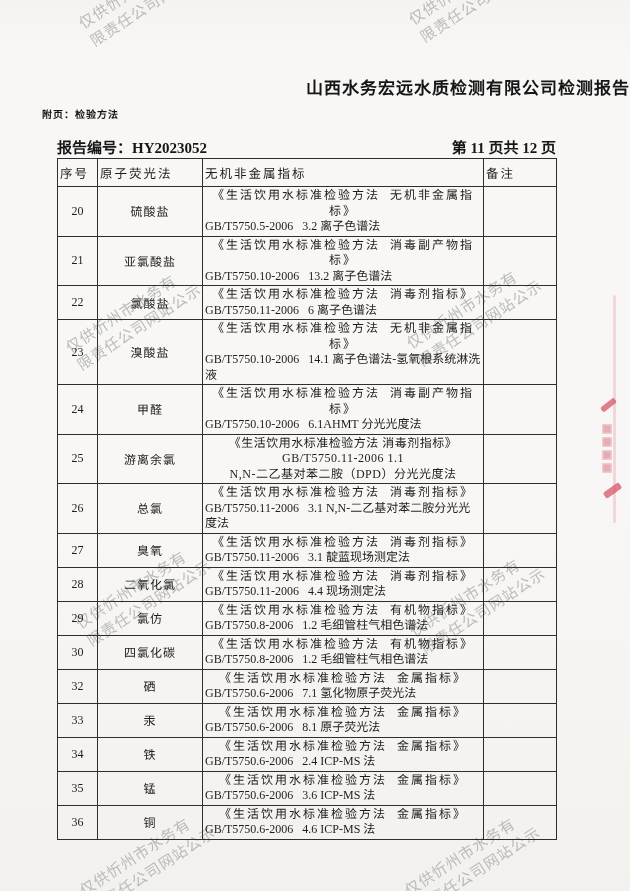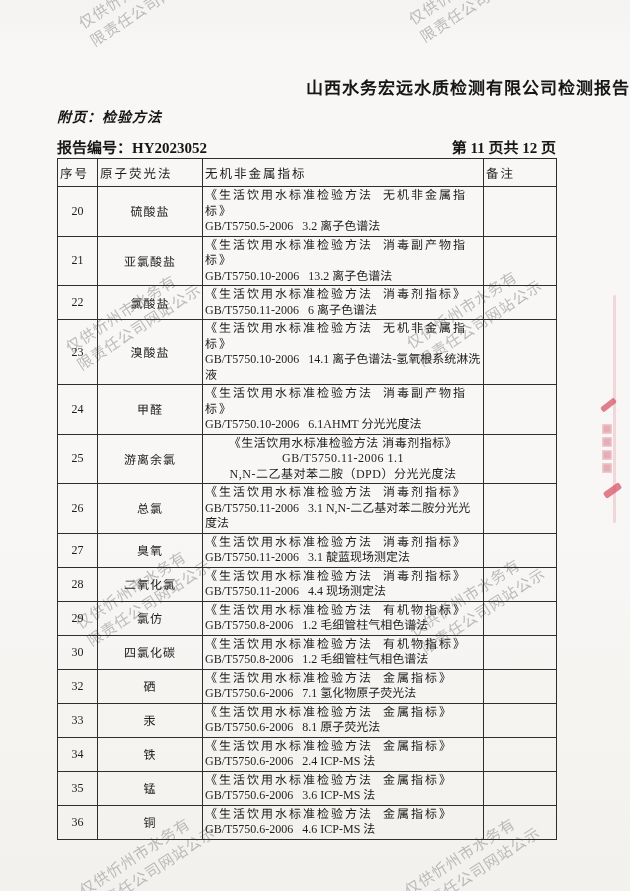--- a/index.html
+++ b/index.html
@@ -36,24 +36,23 @@
   .wm-bl{left:76px;top:841px;}
   .wm-br{left:401px;top:841px;}
   
   .doc-title{
     position:absolute;left:0;top:74px;width:100%;
     text-align:right;
     font-size:17px;font-weight:bold;letter-spacing:1px;
     color:#161616;
   }
   .doc-subtitle{
-    position:absolute;left:57px;top:106px;
-    font-size:14px;font-weight:bold;letter-spacing:1px;
+    position:absolute;left:42px;top:106px;
+    font-size:10px;font-weight:bold;letter-spacing:1px;
     color:#161616;
-    font-style:italic;
   }
   .meta-row{
     position:absolute;left:57px;top:136px;width:499px;
     display:flex;justify-content:space-between;align-items:flex-end;
     font-size:15px;font-weight:bold;color:#161616;
   }
   
   table.methods{
     position:absolute;left:57px;top:158px;
     width:499px;
@@ -71,21 +70,21 @@
     font-weight:normal;
     font-size:12.5px;
     letter-spacing:2px;
     text-align:left;
     height:25px;
   }
   td.c-no{text-align:center;}
   td.c-item{text-align:center;letter-spacing:1px;}
   td.c-std{padding:1px 3px;}
   .std-line{white-space:pre-wrap;line-height:15.5px;}
-  .std-first{letter-spacing:2px;}
+  .std-first{text-align:center;letter-spacing:2px;}
   .std-rest{text-align:left;}
   tr.row-center .std-line{text-align:center;letter-spacing:0.5px;}
   
   .stamp-streak{
     position:absolute;left:613px;top:295px;width:3px;height:228px;
     background:rgba(228,162,175,.38);
     border-radius:2px;
   }
   .stamp-stroke{
     position:absolute;background:rgba(213,75,95,.7);border-radius:2px;

